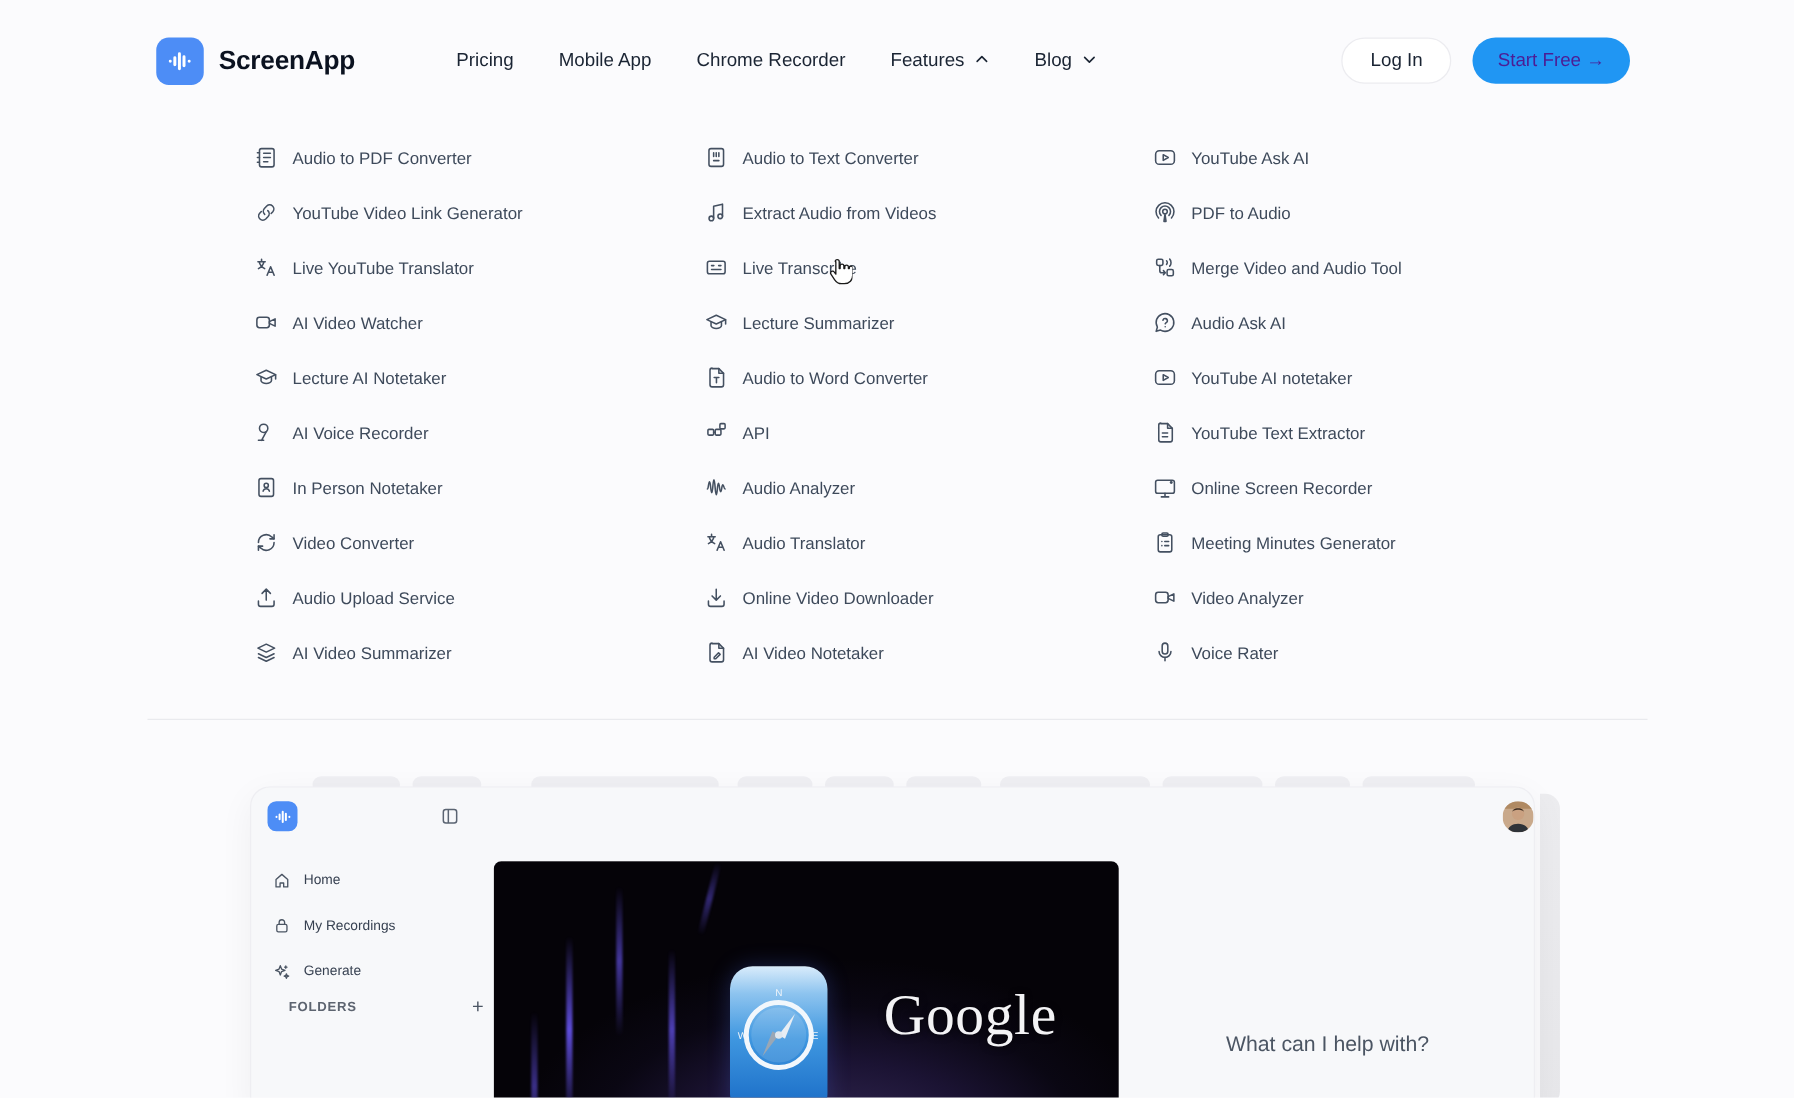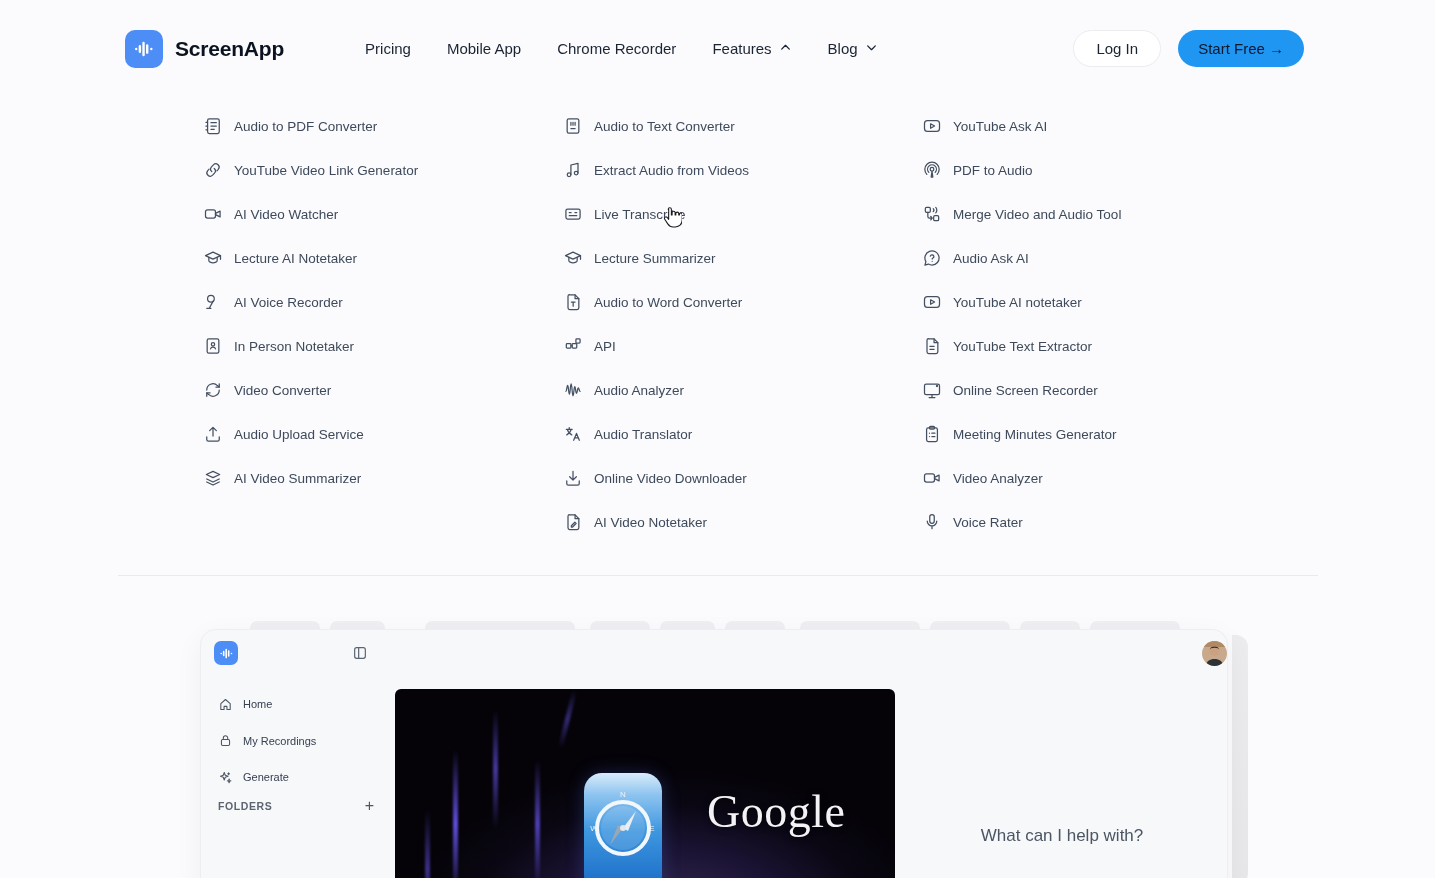--- a/index.html
+++ b/index.html
@@ -28,21 +28,21 @@
   }
   .nav-item svg { margin-top:1px; }
   .header-right { margin-left:auto; display:flex; align-items:center; gap:17px; }
   .btn-login {
     height:37px; padding:0 22px; border-radius:19px; background:#fff;
     border:1px solid #ececf0; font-size:15px; font-weight:500; color:#1a2433;
     display:flex; align-items:center; cursor:pointer;
   }
   .btn-cta {
     height:37px; padding:0 20px; border-radius:19px; background:#2096f3; border:none;
-    font-size:15px; font-weight:500; color:#0f172a; display:flex; align-items:center; cursor:pointer;
+    font-size:15px; font-weight:500; color:#4c1d95; display:flex; align-items:center; cursor:pointer;
   }
   
   .mega { padding:20px 0 0 203px; }
   .mega-grid { display:grid; grid-template-columns:360px 359px 1fr; }
   .menu-col { display:flex; flex-direction:column; }
   .menu-item {
     height:44px; display:flex; align-items:center; gap:11px;
     color:#3e4a5b; font-size:13.5px; cursor:pointer; width:fit-content;
   }
   .menu-item .mi { width:20px; height:20px; display:flex; align-items:center; justify-content:center; color:#445061; }
@@ -66,21 +66,21 @@
   }
   .collapse-btn { position:absolute; left:151px; top:15px; width:16px; height:16px; color:#5b6472; cursor:pointer; }
   .app-avatar {
     position:absolute; left:1001px; top:11px; width:25px; height:25px; border-radius:50%;
     overflow:hidden; cursor:pointer;
   }
   .sb-items { position:absolute; left:17px; top:56px; display:flex; flex-direction:column; }
   .sb-item { display:flex; align-items:center; gap:10px; height:36.5px; font-size:11px; color:#374151; cursor:pointer; }
   .sb-item .mi { width:15px; height:15px; display:flex; align-items:center; color:#4b5563; }
   .sb-folders {
-    position:absolute; left:17px; top:168px; width:156px;
+    position:absolute; left:30px; top:168px; width:156px;
     display:flex; align-items:center; justify-content:space-between;
   }
   .folders-label { font-size:10.5px; font-weight:600; letter-spacing:.6px; color:#5d6470; }
   .folders-add { font-size:16px; color:#4b5563; cursor:pointer; line-height:1; }
   
   .video {
     position:absolute; left:194px; top:59px; width:500px; height:240px;
     background:
       radial-gradient(260px 150px at 55% 95%, #352a56 0%, #1b1333 45%, #0a0713 75%, #050308 100%),
       #060409;
@@ -163,20 +163,29 @@
           <span>Audio to PDF Converter</span>
         </div>
         <div class="menu-item">
           <span class="mi">
             <svg width="20" height="20" viewBox="0 0 24 24" fill="none" stroke="currentColor" stroke-width="1.5" stroke-linecap="round" stroke-linejoin="round">
               <path d="M10.5 13.8a4 4 0 0 1-.3-5.6l2.3-2.4a4 4 0 0 1 5.8 5.5l-1.6 1.7"></path>
               <path d="M13.5 10.2a4 4 0 0 1 .3 5.6l-2.3 2.4a4 4 0 0 1-5.8-5.5l1.6-1.7"></path>
             </svg>
           </span>
           <span>YouTube Video Link Generator</span>
+        </div>
+        <div class="menu-item">
+          <span class="mi">
+            <svg width="20" height="20" viewBox="0 0 24 24" fill="none" stroke="currentColor" stroke-width="1.5" stroke-linecap="round" stroke-linejoin="round">
+              <path d="M4 6.5h7M7.5 4.2v2.3M5.2 6.5c.7 3 2.7 5.3 5.3 6.6M9.8 6.5c-.7 3-2.7 5.3-5.3 6.6"></path>
+              <path d="M12.8 19.5l3.4-8.2 3.4 8.2M14.2 16.6h4.1"></path>
+            </svg>
+          </span>
+          <span>Live YouTube Translator</span>
         </div>
         <div class="menu-item">
           <span class="mi">
             <svg width="20" height="20" viewBox="0 0 24 24" fill="none" stroke="currentColor" stroke-width="1.5" stroke-linecap="round" stroke-linejoin="round">
               <rect x="3" y="7" width="12" height="10" rx="2.5"></rect>
               <path d="M15 11.2l5.5-2.7v7l-5.5-2.7z"></path>
             </svg>
           </span>
           <span>AI Video Watcher</span>
         </div>

